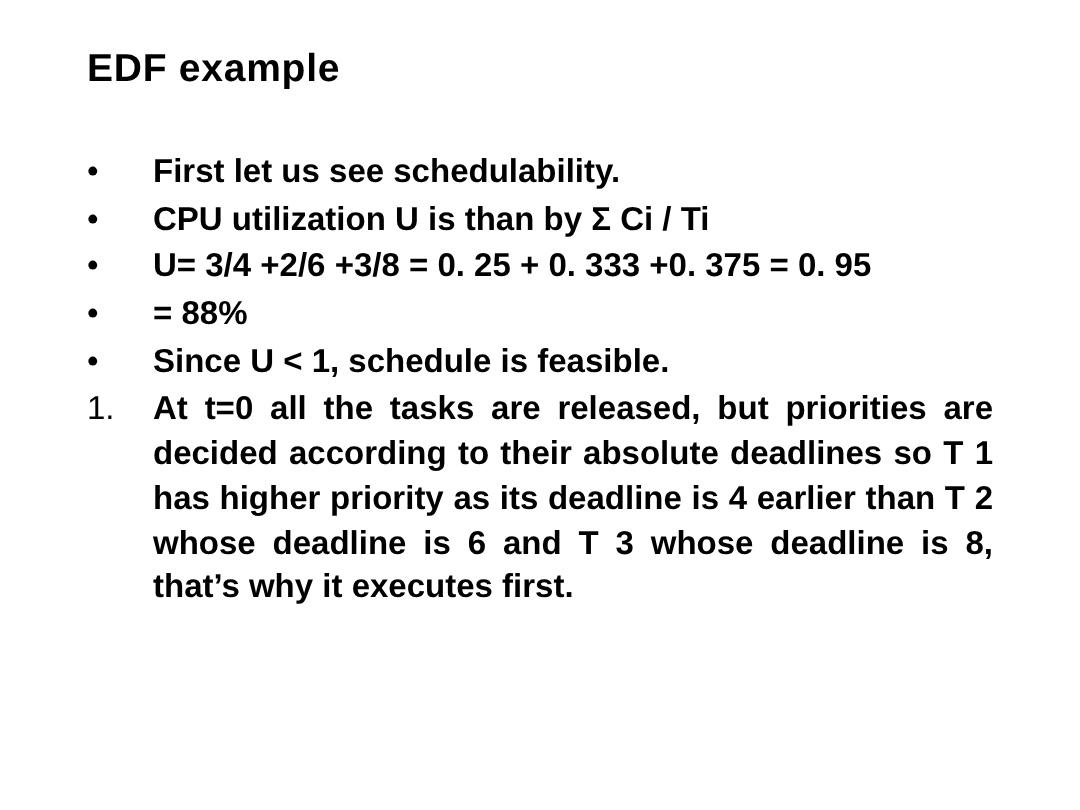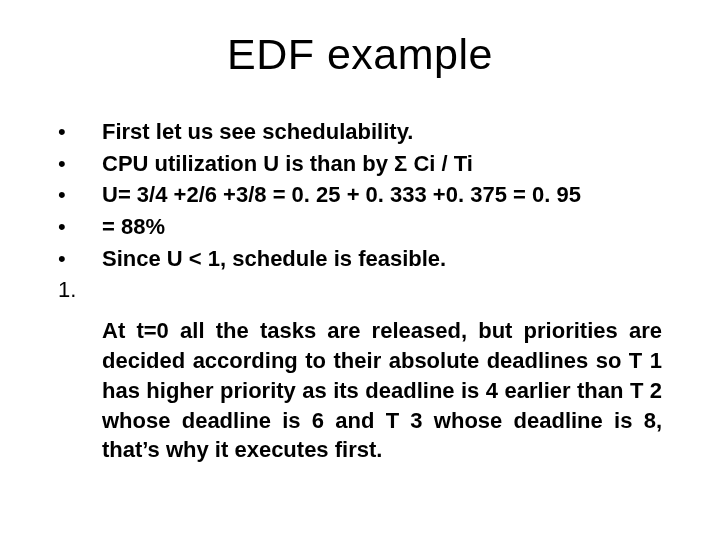--- a/index.html
+++ b/index.html
@@ -11,23 +11,22 @@
     font-family: Arial, Helvetica, sans-serif;
     color: #000;
   }
   .slide {
     box-sizing: border-box;
     width: 720px;
     height: 540px;
     padding: 24px 58px 40px 58px;
   }
   .title {
-    text-align: center;
-    font-size: 43px;
-    font-weight: 400;
+    font-size: 26px;
+    font-weight: 700;
     margin: 6px 0 38px 0;
     letter-spacing: 0.5px;
   }
   .content {
     font-size: 22px;
     line-height: 1.35;
   }
   .row {
     display: flex;
     align-items: flex-start;
@@ -38,21 +37,20 @@
     flex: 0 0 44px;
     text-align: left;
   }
   .text {
     flex: 1;
     font-weight: bold;
   }
   .justify {
     text-align: justify;
     text-justify: inter-word;
-    margin-top: 41px;
   }
 </style>
 </head>
 <body>
 
 <div class="slide">
   <h1 class="title">EDF example</h1>
   <div class="content" id="content">
       <div class="row">
         <div class="marker">•</div>

